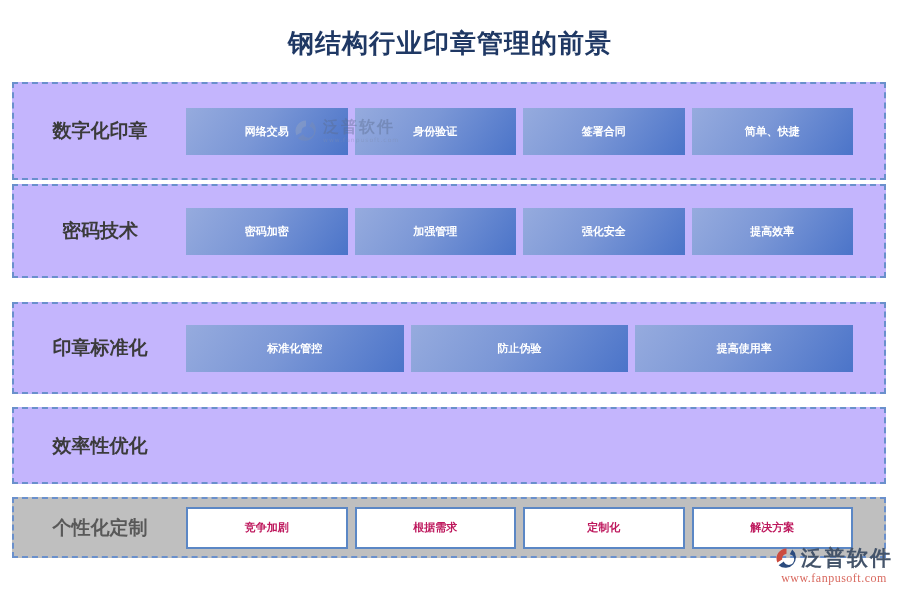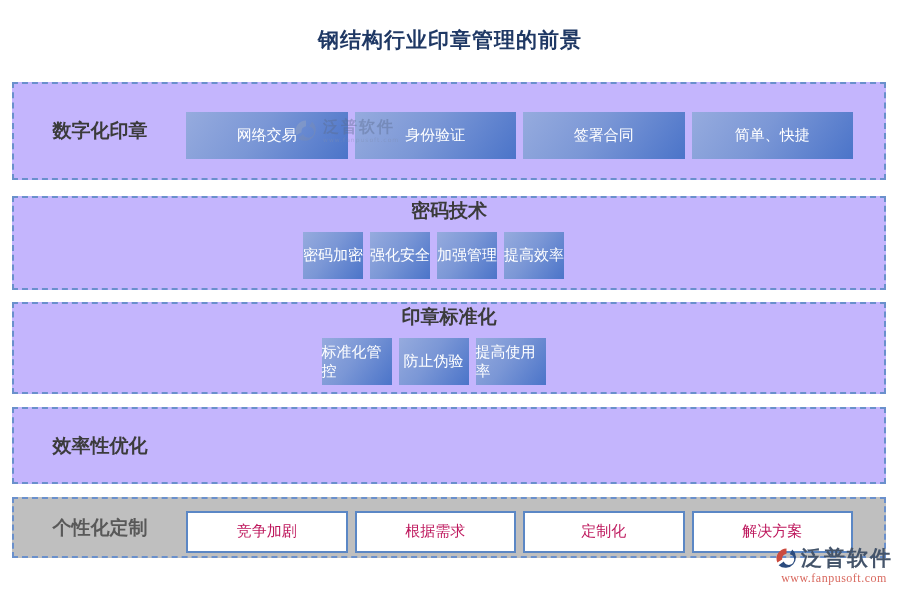--- a/index.html
+++ b/index.html
@@ -3,47 +3,46 @@
 <meta charset="utf-8">
 <style>
   html,body{margin:0;padding:0;}
   body{
     width:900px;height:600px;position:relative;overflow:hidden;
     background:#ffffff;
     font-family:"DejaVu Sans","Liberation Sans",sans-serif;
   }
   .page-title{
     position:absolute;top:26px;left:0;right:0;
-    text-align:center;font-size:21px;font-weight:bold;
+    text-align:center;font-size:26px;font-weight:bold;
     color:#1F3864;letter-spacing:1px;
   }
   .row{
     position:absolute;left:12px;width:874px;
     border:2px dashed #6A90CC;box-sizing:border-box;
     display:flex;align-items:center;background:#c4b5fd;
   }
   .r1{top:82px;height:98px;}
-  .r2{top:196px;height:94px;flex-direction:column;}
-  .r3{top:302px;height:92px;flex-direction:column;}
+  .r2{top:184px;height:94px;}
+  .r3{top:302px;height:92px;}
   .r4{top:407px;height:77px;}
   .r5{top:497px;height:61px;background:#BFBFBF;justify-content:center;}
   .row-label{
     width:172px;text-align:center;
     font-size:19px;font-weight:bold;color:#3B3B3B;
     flex:0 0 auto;
   }
   .row-items{
     flex:1;display:flex;gap:7px;margin-right:31px;
   }
   .item{
     flex:1;height:47px;
     display:flex;align-items:center;justify-content:center;
-    color:#ffffff;font-weight:normal;font-size:15px;
+    color:#ffffff;font-weight:bold;font-size:11px;
     background:linear-gradient(125deg,#96ABDE 0%,#7B97D6 45%,#4B74C9 100%);
-    margin-top:8px;
   }
   .r4 .item{height:45px;}
   .r5 .item{
     height:38px;background:#ffffff;color:#be185d;
     border:2px solid #5B87C5;
   }
   .r5 .row-label{color:#595959;}
 
   
   .wm-center{
@@ -79,22 +78,22 @@
     <div class="item">身份验证</div>
     <div class="item">签署合同</div>
     <div class="item">简单、快捷</div>
   </div>
 </div>
 
 <div class="row r2">
   <div class="row-label">密码技术</div>
   <div class="row-items">
     <div class="item">密码加密</div>
+    <div class="item">加强管理</div>
     <div class="item">强化安全</div>
-    <div class="item">加强管理</div>
     <div class="item">提高效率</div>
   </div>
 </div>
 
 <div class="row r3">
   <div class="row-label">印章标准化</div>
   <div class="row-items">
     <div class="item">标准化管控</div>
     <div class="item">防止伪验</div>
     <div class="item">提高使用率</div>

